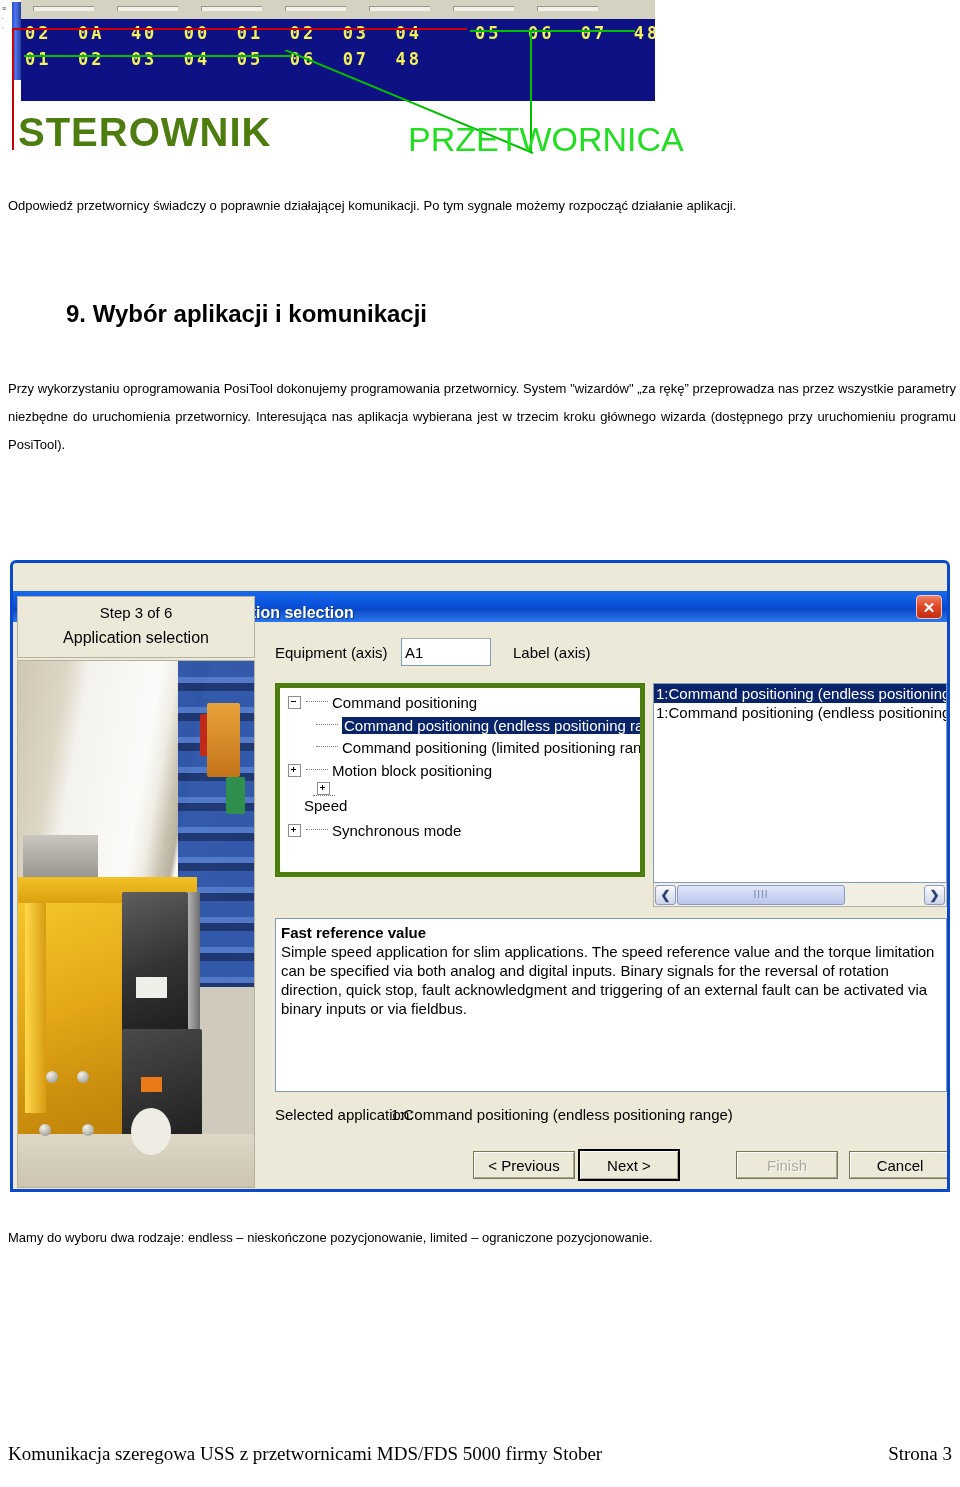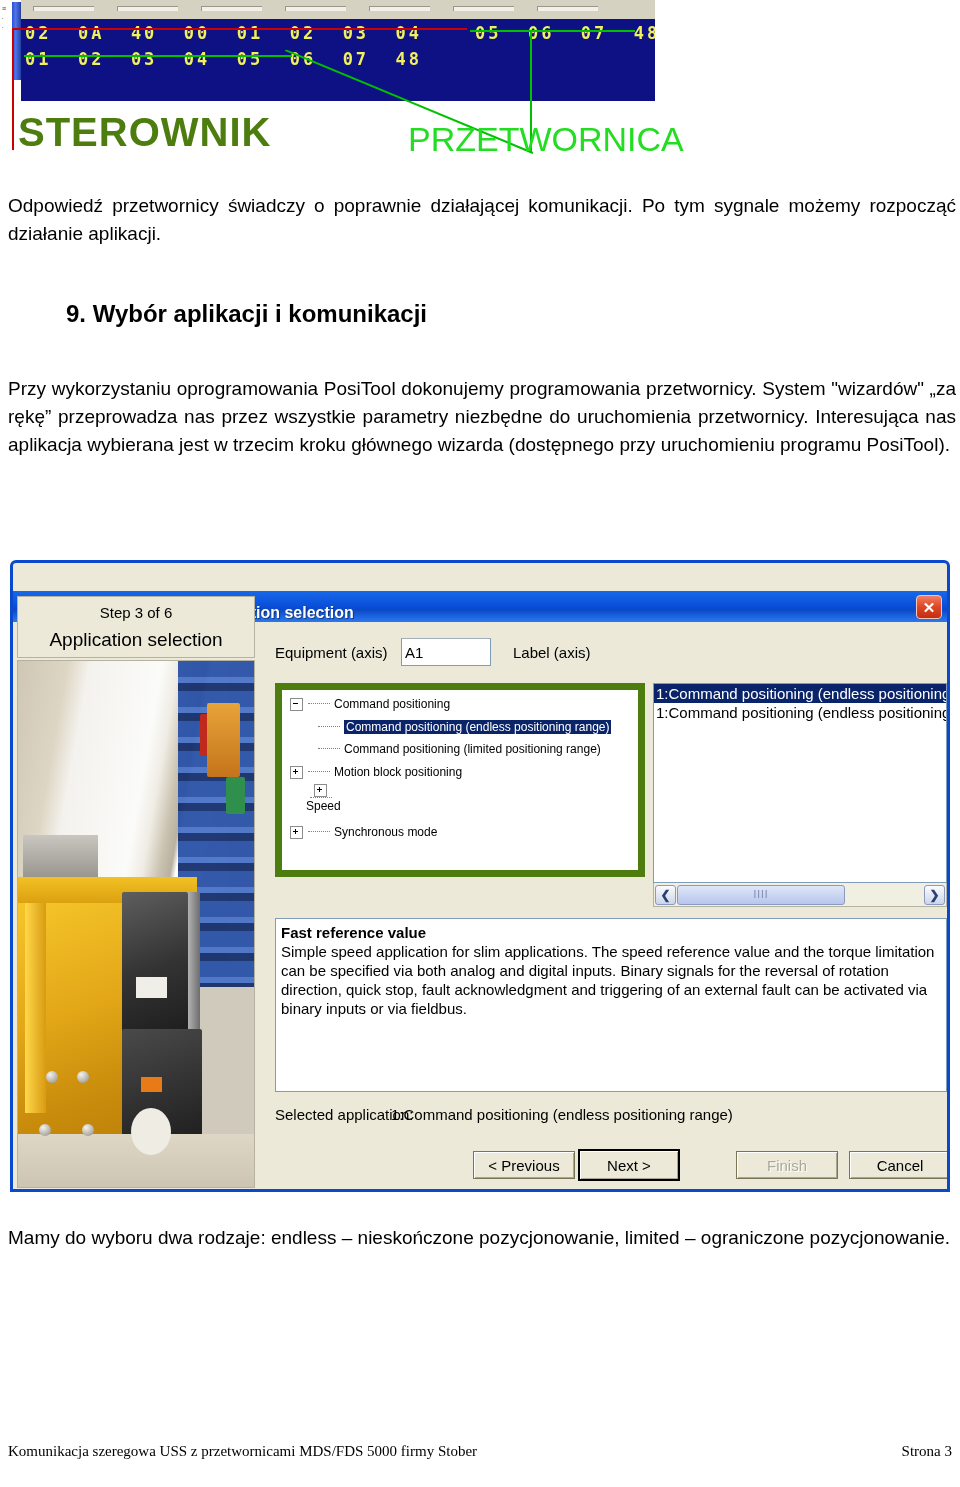--- a/index.html
+++ b/index.html
@@ -116,21 +116,21 @@
     font-size: 34px;
     font-weight: normal;
     color: #22dd22;
     letter-spacing: 0px;
     font-family: "Liberation Sans", sans-serif;
   }
 
   
   .doc-para {
     position: absolute;
-    font-size: 19px;
+    font-size: 13px;
     line-height: 28px;
     color: #000;
     text-align: justify;
   }
   #para-intro { left: 8px; top: 192px; width: 948px; }
   #heading-3 {
     position: absolute;
     left: 66px; top: 300px;
     font-size: 24px;
     font-weight: bold;
@@ -183,21 +183,21 @@
   .step-box {
     position: absolute;
     left: 4px; top: 33px;
     width: 238px; height: 62px;
     background: #ece9d8;
     border: 1px solid #b6b2a0;
     box-sizing: border-box;
     text-align: center;
   }
   .step-box .s1 { font-size: 15px; color:#000; margin-top:7px; }
-  .step-box .s2 { font-size: 19px; color:#000; margin-top:8px; }
+  .step-box .s2 { font-size: 16px; color:#000; margin-top:8px; }
 
   
   .photo {
     position: absolute;
     left: 4px; top: 97px;
     width: 238px; height: 528px;
     overflow: hidden;
     background: #cfcabc;
     border: 1px solid #b6b2a0;
     box-sizing: border-box;
@@ -296,24 +296,24 @@
     padding: 8px 3px;
     font-family: "Liberation Sans", sans-serif;
   }
 
   
   .treepanel {
     position: absolute;
     left: 262px; top: 120px;
     width: 370px; height: 194px;
     background: #fff;
-    border: 7px solid #4d7c0f;
-    box-sizing: border-box;
-    overflow: hidden;
-    font-size: 12px;
+    border: 5px solid #4d7c0f;
+    box-sizing: border-box;
+    overflow: hidden;
+    font-size: 15px;
   }
   .tnode {
     position: absolute;
     display: flex; align-items: center;
     white-space: nowrap;
     height: 20px;
   }
   .texp {
     width: 11px; height: 11px;
     border: 1px solid #8c8c8c;
@@ -433,21 +433,21 @@
   .xpbtn.disabled { color: #aba89a; text-shadow: 1px 1px 0 #fff; cursor: default; }
 
   
   .pg-footer {
     position: absolute;
     left: 8px; top: 1443px;
     width: 944px;
     display: flex;
     justify-content: space-between;
     font-family: "Liberation Serif", serif;
-    font-size: 15px;
+    font-size: 19px;
     color: #000;
   }
 </style>
 </head>
 <body>
 
 <div class="hex-capture">
   <div class="hex-tinyicons">≡<br>∙<br>∙</div>
   <div class="hex-leftstrip"></div>
   <div class="hex-toolbar">

